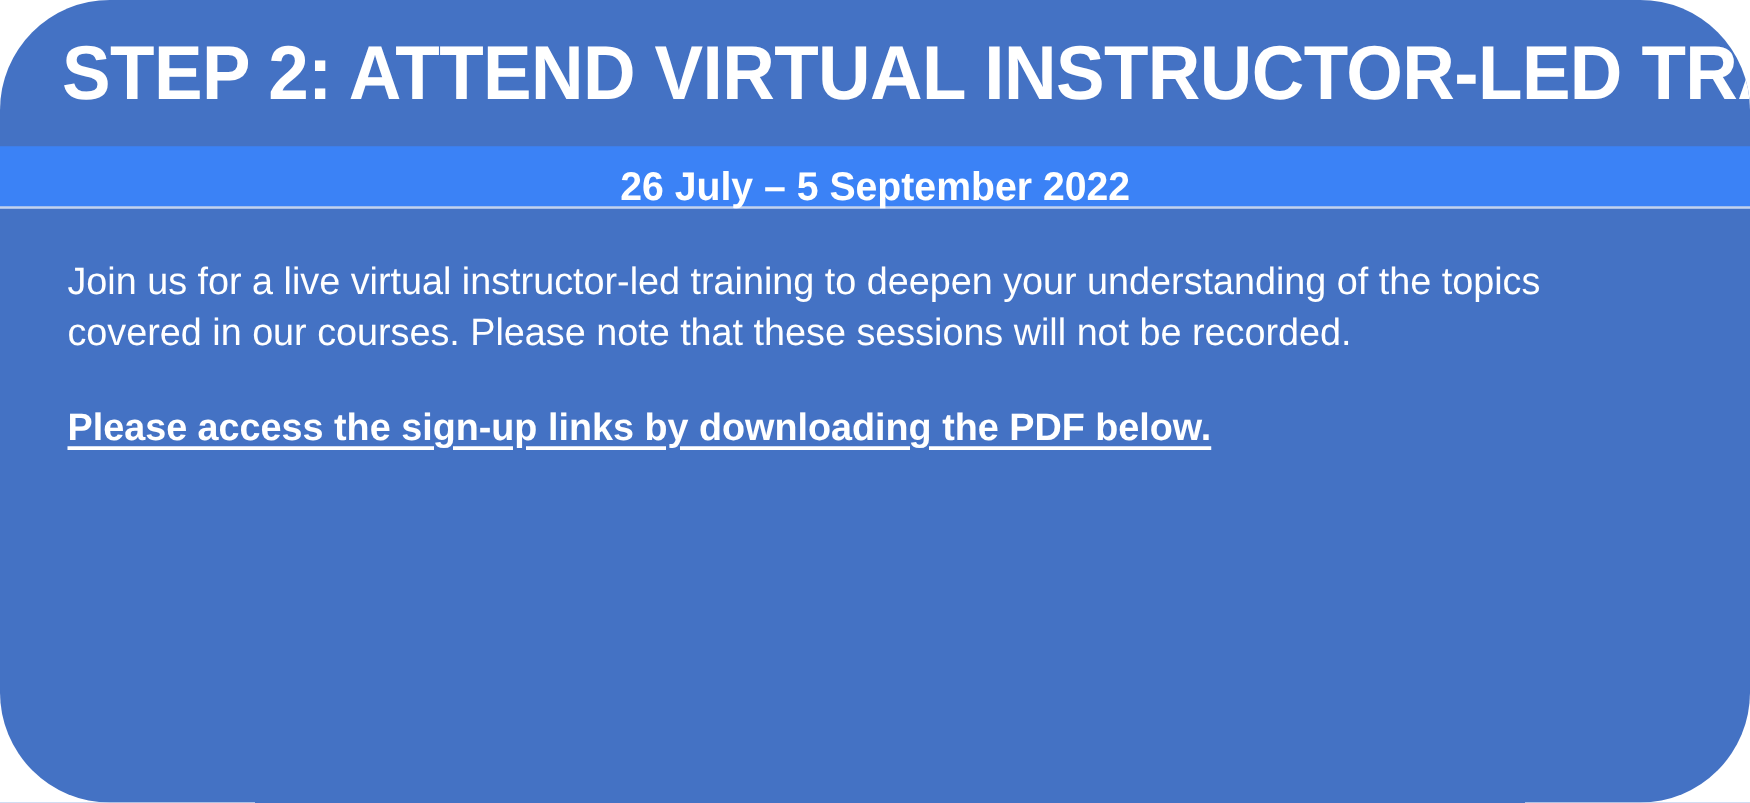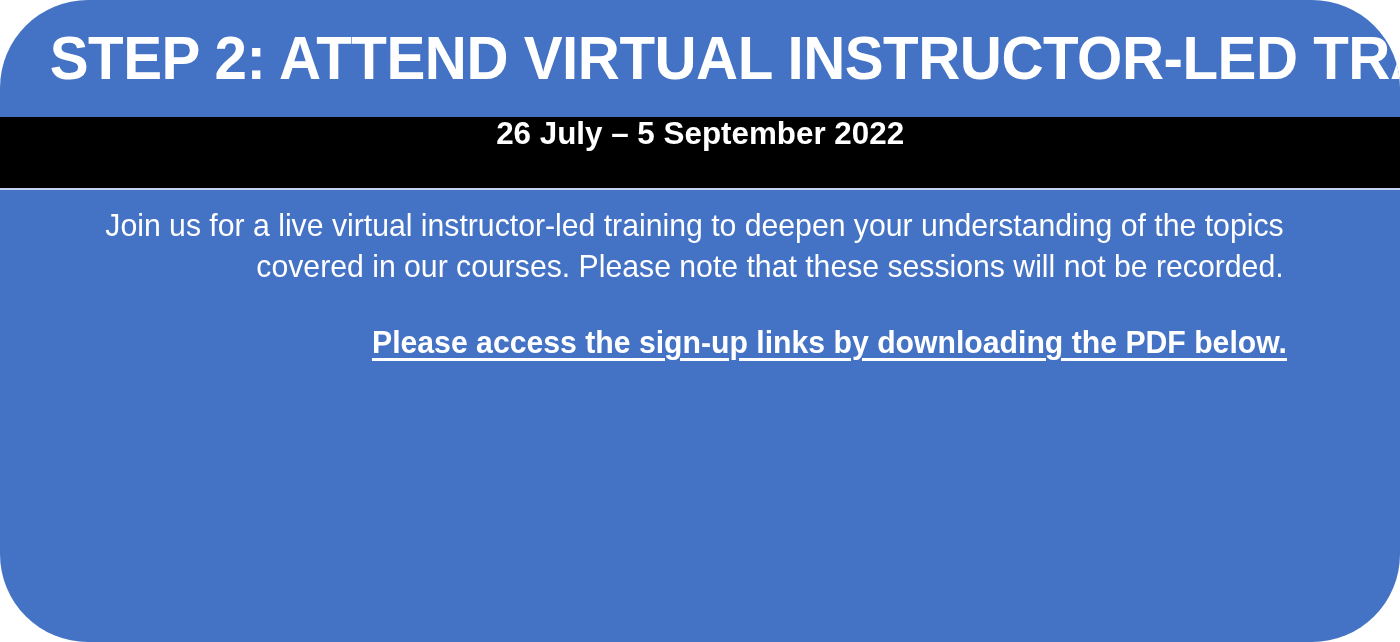--- a/index.html
+++ b/index.html
@@ -47,24 +47,24 @@
     transform: scaleX(0.955);
     transform-origin: left center;
   }
 
   
   #date-band {
     position: absolute;
     left: 0;
     top: 117px;
     width: 1400px;
-    height: 73px;
-    background: #000000;
+    height: 50px;
+    background: #3b82f6;
     display: flex;
-    align-items: flex-start;
+    align-items: flex-end;
     justify-content: center;
     box-sizing: border-box;
     border-bottom: 2px solid #c3d2ec;
   }
   #date-range {
     color: #ffffff;
     font-family: "Liberation Sans Narrow", "Liberation Sans", sans-serif;
     font-size: 32px;
     font-weight: bold;
     line-height: 1;
@@ -74,21 +74,20 @@
 
   
   #body-area {
     position: absolute;
     left: 0;
     top: 182px;
     width: 1352px;
     bottom: 0;
     padding: 23px 56px 0 54px;
     box-sizing: border-box;
-    text-align: right;
   }
   .body-paragraph {
     margin: 0;
     color: #ffffff;
     font-family: "Liberation Sans Narrow", "Liberation Sans", sans-serif;
     font-size: 30.5px;
     font-weight: normal;
     line-height: 41px;
     max-width: 1258px;
     transform: scaleX(0.99);

